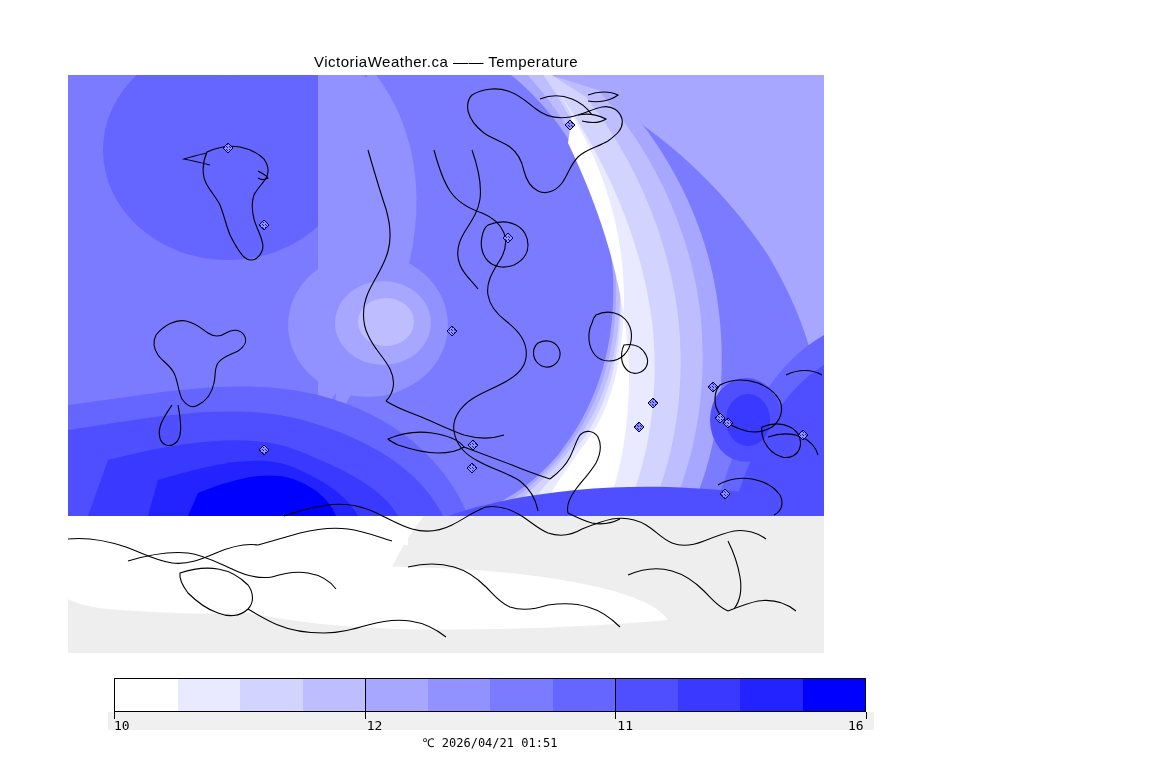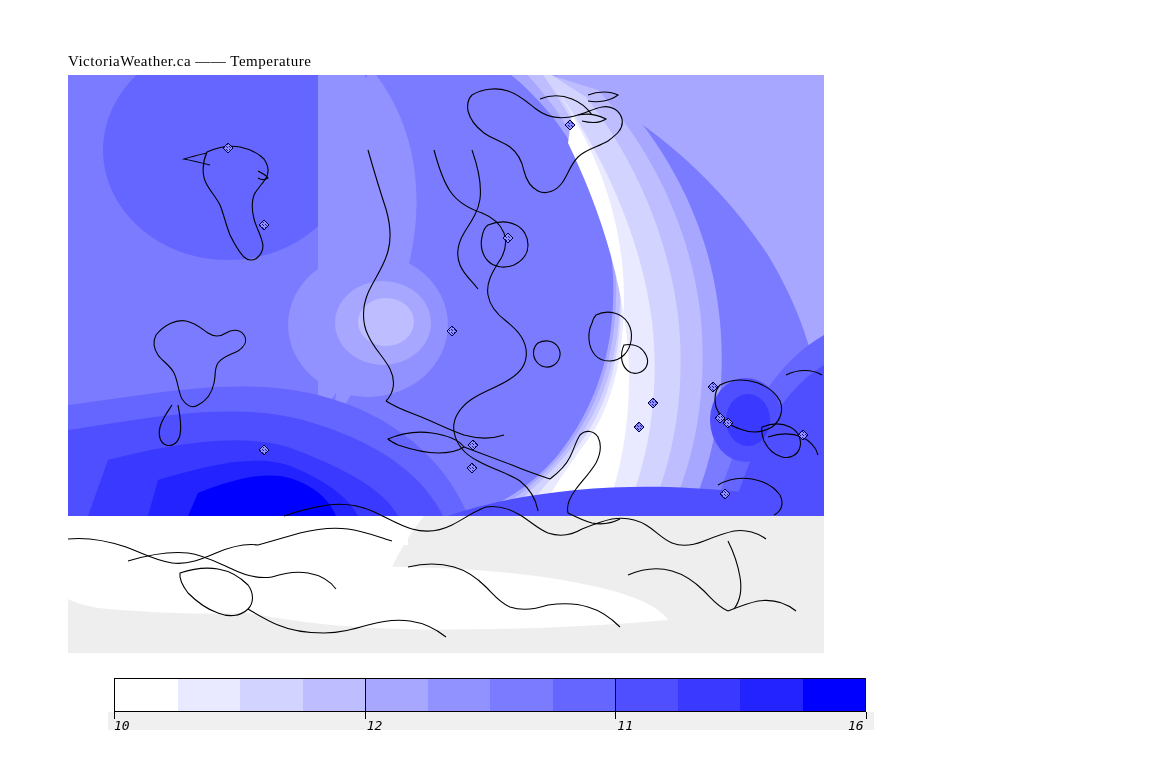--- a/index.html
+++ b/index.html
@@ -14,22 +14,22 @@
     overflow: hidden;
     font-family: "DejaVu Sans Mono", "Liberation Mono", monospace;
   }
 
   
   #map-title {
     position: absolute;
     left: 68px;
     top: 53px;
     width: 756px;
-    text-align: left;
-    font-family: Liberation Serif, serif;
+    text-align: center;
+    font-family: Liberation Sans, sans-serif;
     font-size: 15px;
     letter-spacing: 0.5px;
     color: #000000;
     white-space: nowrap;
   }
 
   
   #map-panel {
     position: absolute;
     left: 68px;
@@ -94,21 +94,20 @@
     height: 7px;
     background: #000000;
   }
   .cb-label {
     position: absolute;
     top: 40px;
     font-family: "DejaVu Sans Mono", "Liberation Mono", monospace;
     font-size: 13px;
     color: #000000;
     white-space: nowrap;
-    font-style: italic;
   }
   #colorbar-caption {
     position: absolute;
     left: 0;
     top: 56px;
     width: 752px;
     text-align: center;
     font-family: "DejaVu Sans Mono", "Liberation Mono", monospace;
     font-size: 12px;
     color: #000000;
@@ -369,13 +368,14 @@
   <div id="colorbar-ticks">
       <div class="cb-tick" style="left: calc(0%);"></div>
       <div class="cb-label" style="left: 0px;">10</div>
       <div class="cb-tick" style="left: calc(33.3333%);"></div>
       <div class="cb-label" style="left: calc(33.3333% + 2px); text-align: center;">12</div>
       <div class="cb-tick" style="left: calc(66.6667%);"></div>
       <div class="cb-label" style="left: calc(66.6667% + 2px);">11</div>
       <div class="cb-tick" style="left: calc(100%);"></div>
       <div class="cb-label" style="left: calc(100% - 18px); text-align: right;">16</div>
     </div>
+  <div id="colorbar-caption">℃  2026/04/21 01:51</div>
 </div>
 
 </body></html>

